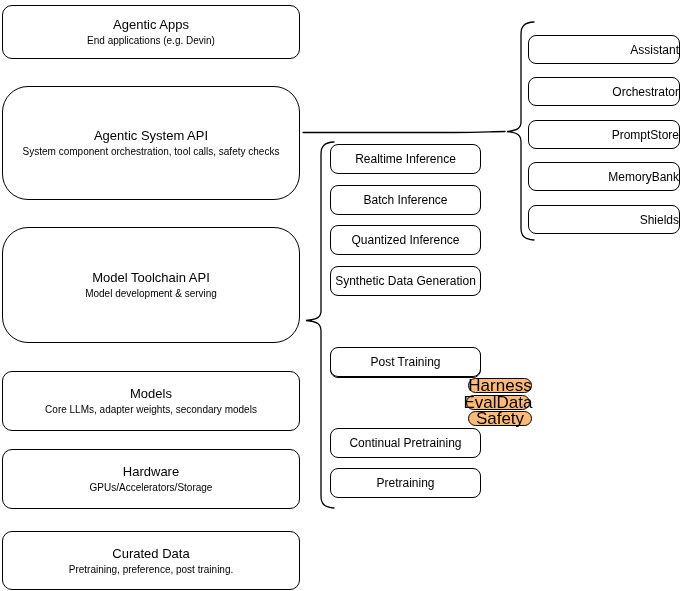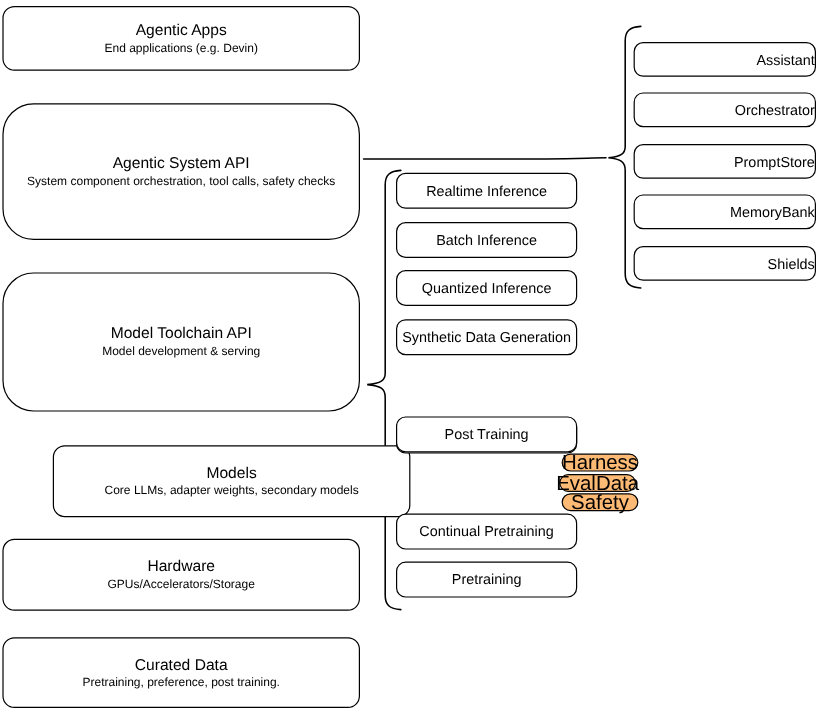--- a/index.html
+++ b/index.html
@@ -75,21 +75,21 @@
   <div class="node lbox r26" style="top:86px;height:114px;">
     <div class="title">Agentic System API</div>
     <div class="sub">System component orchestration, tool calls, safety checks</div>
   </div>
 
   <div class="node lbox r26" style="top:227px;height:116px;">
     <div class="title">Model Toolchain API</div>
     <div class="sub">Model development &amp; serving</div>
   </div>
 
-  <div class="node lbox r10" style="top:371px;height:60px;margin-left:42px;">
+  <div class="node lbox r10" style="top:371px;height:60px;">
     <div class="title">Models</div>
     <div class="sub">Core LLMs, adapter weights, secondary models</div>
   </div>
 
   <div class="node lbox r10" style="top:449px;height:60px;">
     <div class="title">Hardware</div>
     <div class="sub">GPUs/Accelerators/Storage</div>
   </div>
 
   <div class="node lbox r10" style="top:531px;height:59px;">

